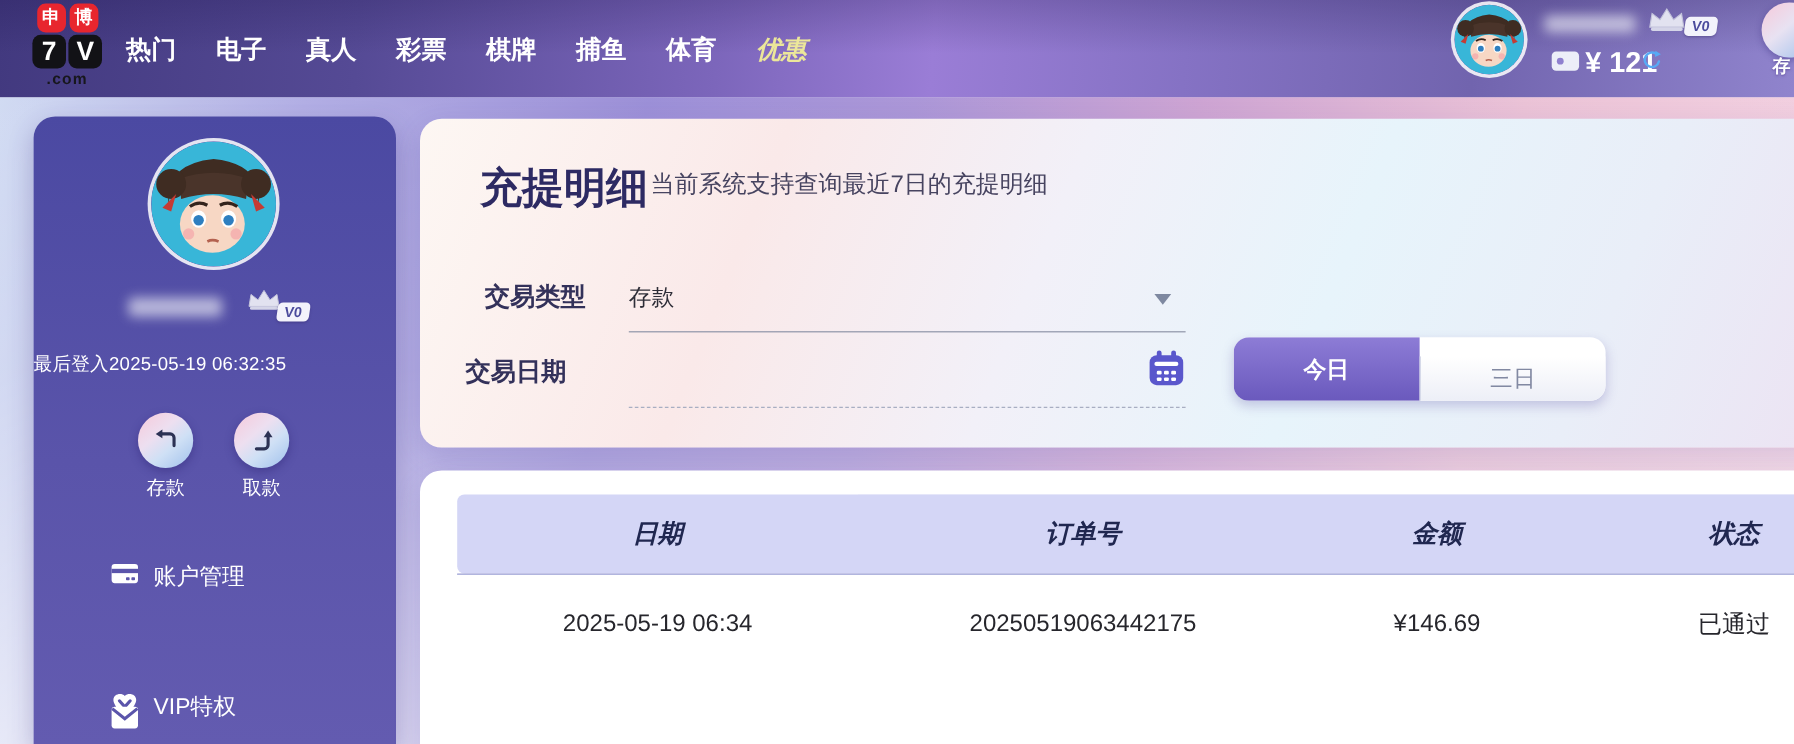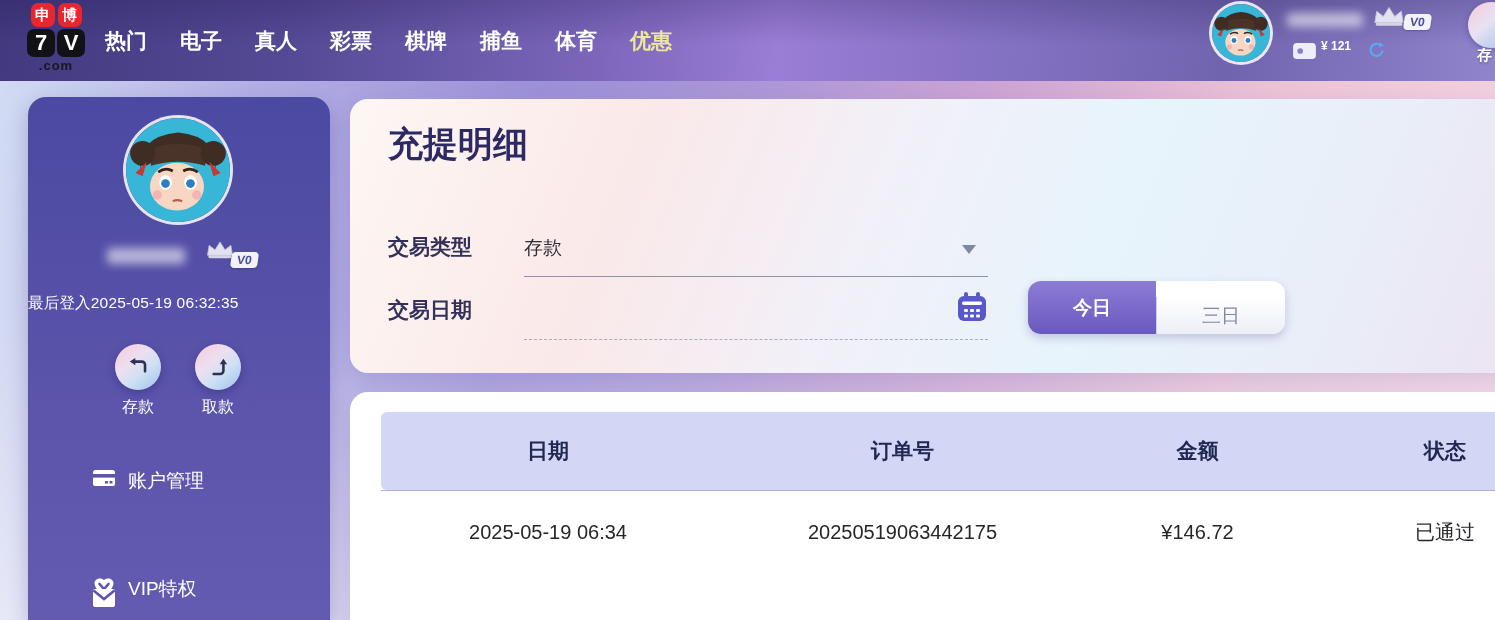--- a/index.html
+++ b/index.html
@@ -26,33 +26,33 @@
   .logo-badge { width:24px; height:24px; background:#e8262e; border-radius:7px; color:#fff;
     font-size:15px; font-weight:bold; line-height:24px; text-align:center; }
   .logo-keys { display:flex; gap:2px; justify-content:center; margin-top:2px; }
   .logo-key { width:28px; height:28px; background:#121216; border-radius:7px; color:#fff;
     font-size:22px; font-weight:900; line-height:28px; text-align:center; }
   .logo-tld { font-size:13px; font-weight:900; color:#17171c; letter-spacing:1px; margin-top:1px; }
 
   .nav-list { position:absolute; left:105px; top:0; height:81px; display:flex; align-items:center;
     gap:33px; list-style:none; margin:0; padding:0; }
   .nav-item { font-size:21px; font-weight:bold; color:#fff; cursor:pointer; white-space:nowrap; }
-  .nav-item.active { color:#ece79a; }
+  .nav-item.active { color:#ece79a;font-style:italic; }
 
   .avatar-wrap { border-radius:50%; overflow:hidden; box-shadow:0 0 0 3px rgba(255,255,255,.85); }
   .nav-avatar { position:absolute; left:1212px; top:4px; width:58px; height:58px; cursor:pointer; }
   .name-blur { position:absolute; background:rgba(236,236,246,.65); filter:blur(5px); border-radius:4px; }
   .nav-name { left:1287px; top:13px; width:76px; height:14px; }
   .crown { position:absolute; }
   .nav-crown { left:1372px; top:3px; width:34px; height:26px; }
   .vip-badge { position:absolute; background:#f2f2fb; color:#4a4a9c; font-weight:bold; font-size:12px;
     border-radius:4px; padding:1px 6px; transform:skewX(-8deg); box-shadow:0 1px 2px rgba(40,30,90,.35); }
   .nav-vip { left:1404px; top:14px; }
   .wallet-icon { position:absolute; left:1292px; top:41px; }
-  .balance-text { position:absolute; left:1321px; top:39px; font-size:12px; font-weight:bold; color:#fff; }
+  .balance-text { position:absolute; left:1321px; top:39px; font-size:24px; font-weight:bold; color:#fff; }
   .refresh-icon { position:absolute; left:1367px; top:41px; cursor:pointer; }
 
   .float-dep-circle { position:absolute; left:1468px; top:2px; width:46px; height:46px; border-radius:50%;
     background:linear-gradient(140deg,#f6c9da 0%,#e8e2f2 45%,#9fc0ec 100%); z-index:3; cursor:pointer;
     box-shadow:0 2px 6px rgba(50,40,120,.4); }
   .float-dep-label { position:absolute; left:1477px; top:46px; color:#fff; font-size:15px; font-weight:600;
     z-index:3; text-shadow:0 1px 2px rgba(80,60,140,.7); }
 
   
   .page {
@@ -84,45 +84,45 @@
     color:#fff; font-size:19px; font-weight:500; cursor:pointer; white-space:nowrap; }
   .mi1 { top:371px; } .mi2 { top:431px;margin-top:48px; } .mi3 { top:491px;flex-direction:column; }
 
   
   .card { position:absolute; left:350px; width:1300px; border-radius:18px;
     box-shadow:0 8px 22px rgba(90,80,160,.18); z-index:1; }
   .card-filter { top:99px; height:274px;
     background:linear-gradient(112deg,#fdf7f3 0%,#fae9e9 22%,#f2f0f8 40%,#e7f4fb 58%,#e9eef8 75%,#eeddf0 100%); }
   .card-table { top:392px; height:260px; background:#fff; }
 
-  .page-title { position:absolute; left:38px; top:22px; margin:0; font-size:35px; font-weight:800; color:#2d2a63;text-align:right; }
+  .page-title { position:absolute; left:38px; top:22px; margin:12px; font-size:35px; font-weight:800; color:#2d2a63;text-align:right; }
   .page-subtitle { position:absolute; left:192px; top:41px; font-size:20px; color:#474460; }
 
   .f-label { position:absolute; left:38px; font-size:21px; font-weight:600; color:#33315a; }
-  .fl1 { top:134px; } .fl2 { top:197px; }
+  .fl1 { top:134px;margin-left:16px; } .fl2 { top:197px; }
   .f-value { position:absolute; left:174px; color:#2e2e38; cursor:pointer; }
   .fv1 { top:136px; font-size:19px; }
   .fv2 { top:197px; font-size:20px; }
   .caret-down { position:absolute; left:612px; top:146px; width:0; height:0;
     border:7px solid transparent; border-top:9px solid #7e88a0; cursor:pointer; }
   .line-solid { position:absolute; left:174px; top:177px; width:464px; border-bottom:1.5px solid #8e94a8; }
   .line-dashed { position:absolute; left:174px; top:240px; width:464px; border-bottom:1.5px dashed #a8aec2; }
   .calendar-btn { position:absolute; left:605px; top:191px; width:34px; height:34px; cursor:pointer; }
 
-  .range-group { position:absolute; left:678px; top:182px; width:257px; height:53px;
+  .range-group { position:absolute; left:678px; top:182px; width:310px; height:53px;
     border-radius:13px; display:flex; overflow:hidden; background:#fff;
     box-shadow:0 4px 10px rgba(90,80,160,.28); }
   .range-btn { flex:1; display:flex; align-items:center; justify-content:center;
     font-size:19px; color:#8289a2; background:linear-gradient(180deg,#ffffff,#edeff7); cursor:pointer; }
   .range-btn + .range-btn { border-left:1px solid #ccd1e4;margin-top:16px; }
   .range-btn.active { background:linear-gradient(180deg,#8d7cd6,#6a59bd); color:#fff; font-weight:600; border-left:none; }
 
   .data-table { position:absolute; left:31px; top:20px; width:1204px; border-collapse:collapse; table-layout:fixed; }
-  .data-table thead th { height:78px; background:#d4d6f6; font-size:21px; font-weight:bold;
-    color:#202750; border-bottom:1px solid #aeb2dc; text-align:center; }
+  .data-table thead th { height:66px; background:#d4d6f6; font-size:21px; font-weight:bold;
+    color:#202750; border-bottom:1px solid #aeb2dc; text-align:center;font-style:italic; }
   .data-table thead th:first-child { border-radius:6px 0 0 6px; }
   .data-table tbody td { height:84px; font-size:20px; color:#26262c; text-align:center; }
 </style>
 </head>
 <body>
 
 <div class="topnav">
   <div class="logo">
     <div class="logo-badges">
       <span class="logo-badge">申</span>
@@ -254,20 +254,21 @@
     <svg viewBox="0 0 24 20" width="24" height="20">
       <rect x="1" y="1" width="22" height="18" rx="2.6" fill="#fff"></rect>
       <path d="M1.5 2.5 L12 11 L22.5 2.5" stroke="#5b55ab" stroke-width="2.6" fill="none"></path>
     </svg>
     <span>红利红包</span>
   </div>
 </aside>
 
 <section class="card card-filter">
   <h1 class="page-title">充提明细</h1>
+  <span class="page-subtitle">当前系统支持查询最近7日的充提明细</span>
 
   <span class="f-label fl1">交易类型</span>
   <span class="f-value fv1">存款</span>
   <span class="caret-down"></span>
   <div class="line-solid"></div>
 
   <span class="f-label fl2">交易日期</span>
   <svg class="calendar-btn" viewBox="0 0 34 34">
     <rect x="3" y="6" width="28" height="25" rx="6" fill="#5a57cc"></rect>
     <rect x="9" y="2" width="4" height="7" rx="2" fill="#5a57cc"></rect>
@@ -301,18 +302,18 @@
         <th>日期</th>
         <th>订单号</th>
         <th>金额</th>
         <th>状态</th>
       </tr>
     </thead>
     <tbody>
       <tr>
         <td>2025-05-19 06:34</td>
         <td>20250519063442175</td>
-        <td>¥146.72</td>
+        <td>¥146.69</td>
         <td>已通过</td>
       </tr>
     </tbody>
   </table>
 </section>
 
 </body></html>

